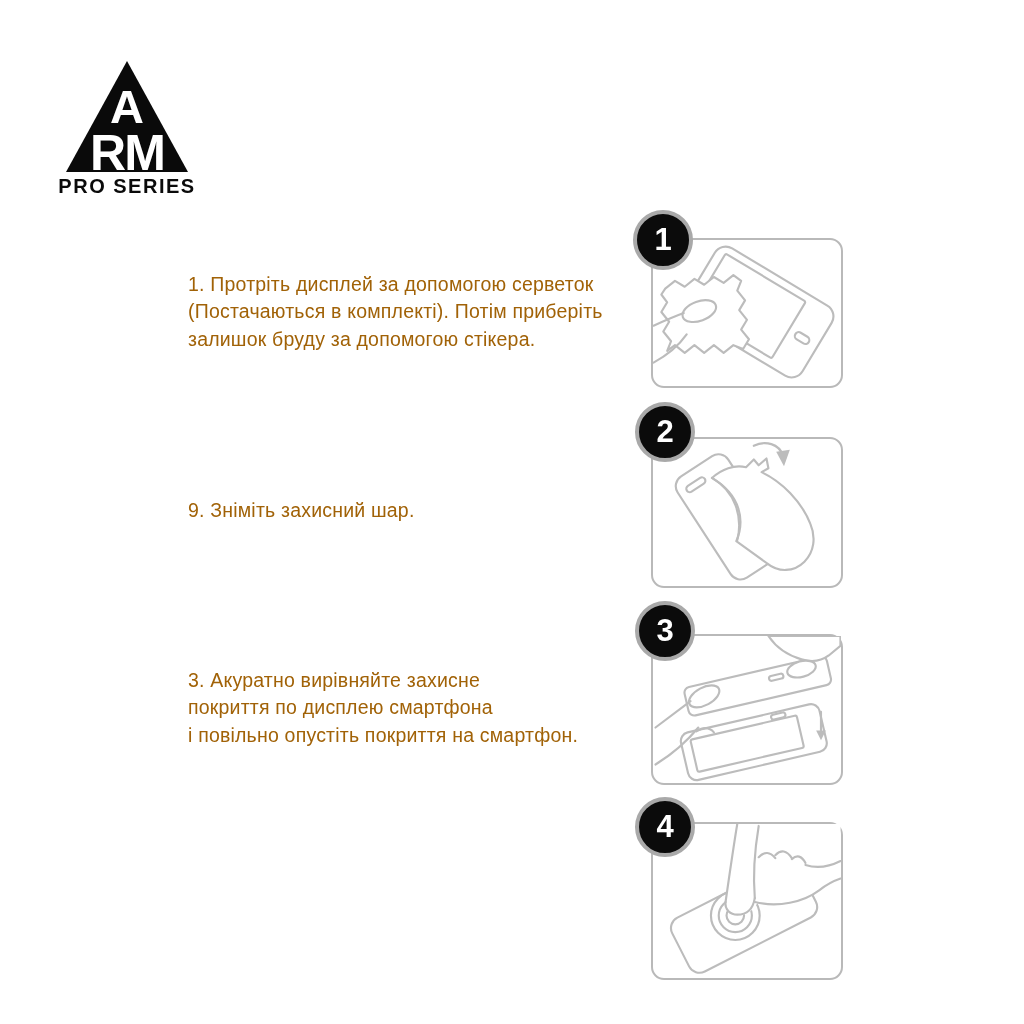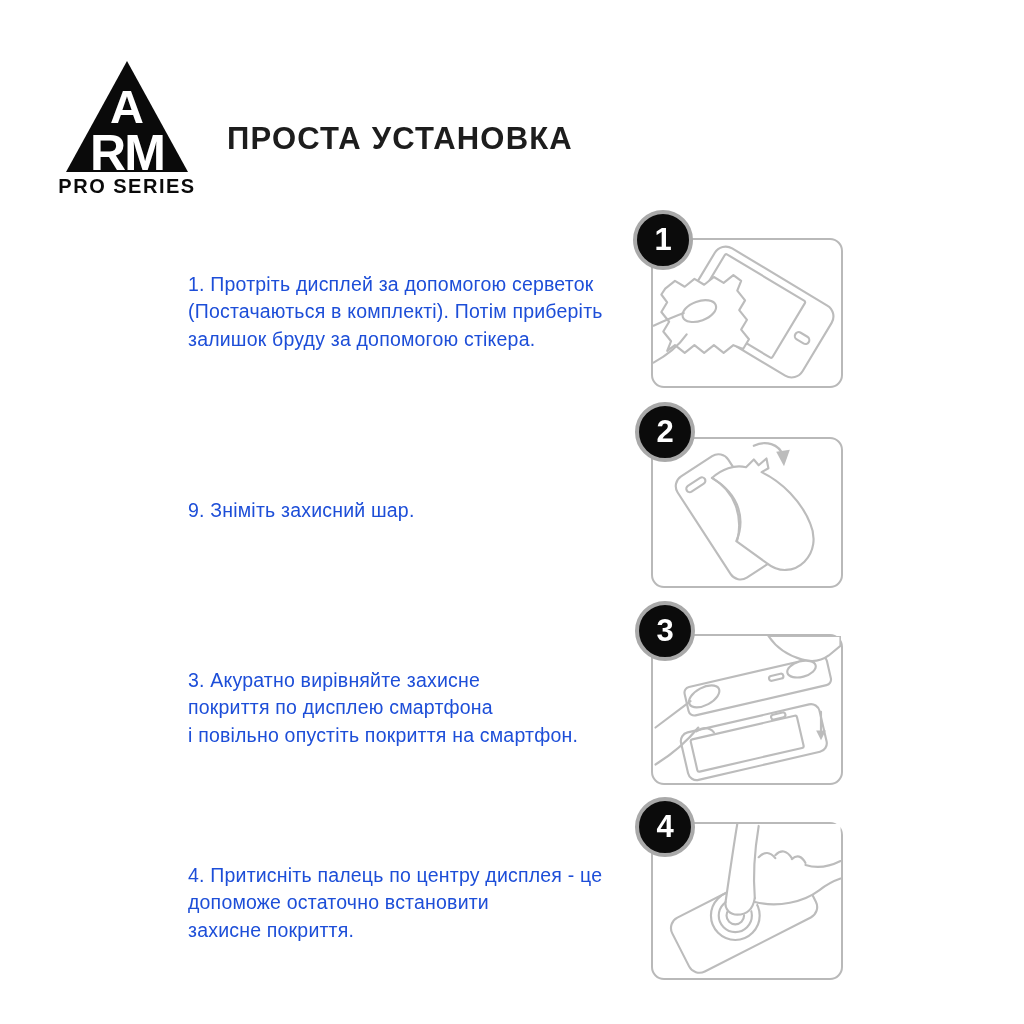--- a/index.html
+++ b/index.html
@@ -15,21 +15,21 @@
   
   .title{
     position:absolute;left:227px;top:121px;
     font-size:31px;font-weight:700;letter-spacing:1.2px;
     color:#1d1d1d;white-space:nowrap;
   }
   
   .step-text{
     position:absolute;left:188px;width:475px;
     font-size:19.5px;line-height:27.4px;letter-spacing:0.2px;
-    color:#1d4ed8;white-space:pre-line;
+    color:#a16207;white-space:pre-line;
   }
   .t1{top:271px;} .t2{top:497px;} .t3{top:667px;} .t4{top:862px;}
   
   .frame{
     position:absolute;left:651px;width:192px;
     border:2px solid #b9b9b9;border-radius:13px;background:#fff;
     box-sizing:border-box;
   }
   .f1{top:238px;height:150px;}
   .f2{top:437px;height:151px;}
@@ -56,32 +56,28 @@
 
 <div class="sheet">
 
   <svg class="logo" viewBox="0 0 150 150">
     <polygon points="79,11 140,122 18,122" fill="#0a0a0a"></polygon>
     <text x="79" y="73" text-anchor="middle" font-family="Liberation Sans, sans-serif" font-size="47" font-weight="bold" fill="#ffffff">A</text>
     <text x="79" y="120" text-anchor="middle" font-family="Liberation Sans, sans-serif" font-size="50" font-weight="bold" letter-spacing="-2" fill="#ffffff" stroke="#0a0a0a" stroke-width="2.5" paint-order="stroke">RM</text>
     <text x="79" y="143" text-anchor="middle" font-family="Liberation Sans, sans-serif" font-size="20" font-weight="bold" letter-spacing="1.5" fill="#0a0a0a">PRO SERIES</text>
   </svg>
 
-  <div class="title">ПРОСТА УСТАНОВКА</div>
 
   <div class="step-text t1">1. Протріть дисплей за допомогою серветок
 (Постачаються в комплекті). Потім приберіть
 залишок бруду за допомогою стікера.</div>
   <div class="step-text t2">9. Зніміть захисний шар.</div>
   <div class="step-text t3">3. Акуратно вирівняйте захисне
 покриття по дисплею смартфона
 і повільно опустіть покриття на смартфон.</div>
-  <div class="step-text t4">4. Притисніть палець по центру дисплея - це
-допоможе остаточно встановити
-захисне покриття.</div>
 
   <div class="badge b1">
     <span>1</span>
   </div>
   <div class="badge b2">
     <span>2</span>
   </div>
   <div class="badge b3">
     <span>3</span>
   </div>

